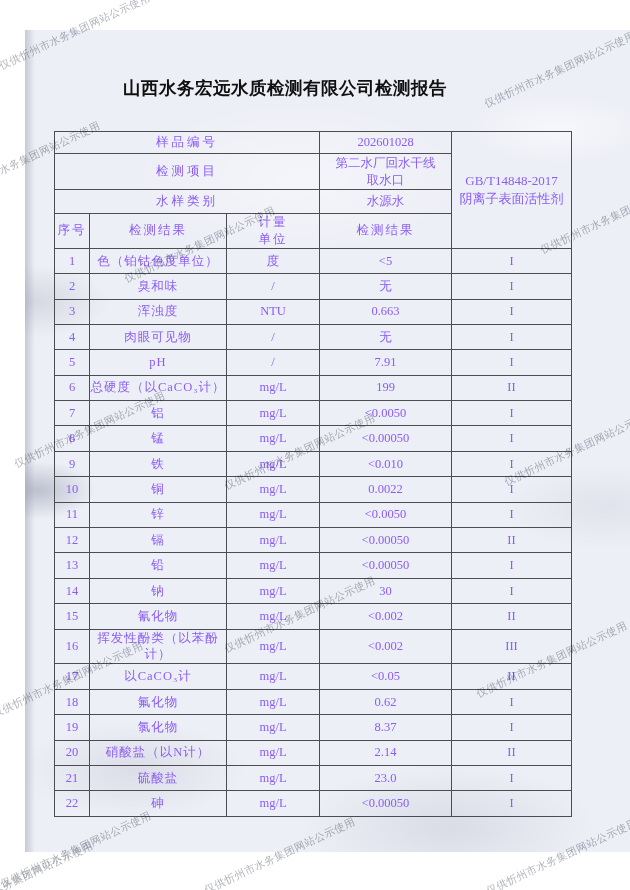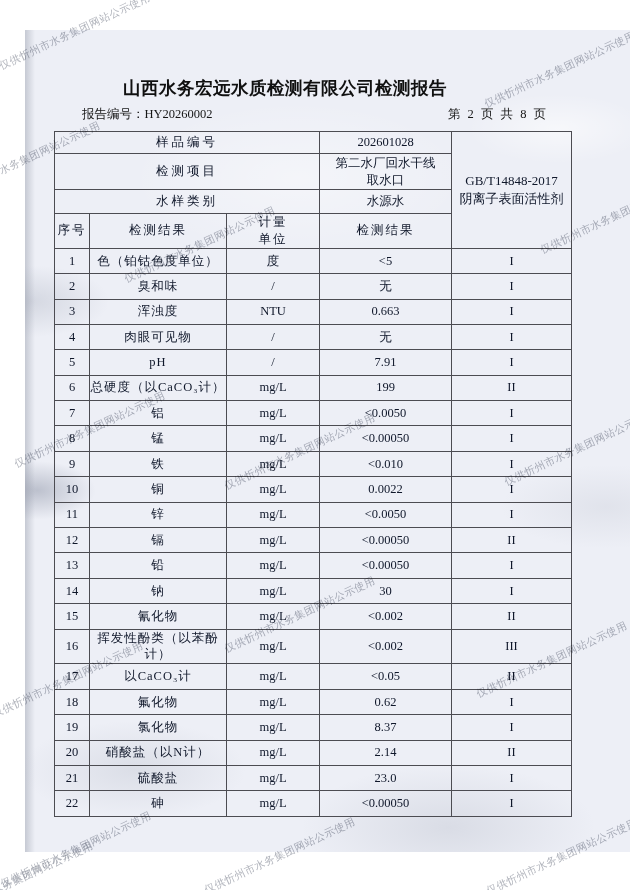--- a/index.html
+++ b/index.html
@@ -35,21 +35,21 @@
   }
   .meta {
     position:absolute; left:82px; top:106px; width:466px;
     display:flex; justify-content:space-between;
     font-size:12.5px; color:#161616;
   }
   .page-num { letter-spacing:2px; }
   table.report-table {
     position:absolute; left:54px; top:131px; width:517px;
     border-collapse:collapse; table-layout:fixed;
-    font-size:12.5px; color:#0f172a;border-radius:32px;
+    font-size:12.5px; color:#8b5cf6;border-radius:32px;
   }
   .report-table td, .report-table th {
     border:1px solid #4c4c52; padding:0; font-weight:normal;
     text-align:center; vertical-align:middle; line-height:1.35;
   }
   tr.info-r1 { height:22px; }
   tr.info-r2 { height:36px; }
   tr.info-r3 { height:24px; }
   tr.head-row { height:34px;padding-left:42px; }
   tr.body-row { height:25.4px; }
@@ -71,24 +71,20 @@
 </style>
 </head>
 <body>
 
 <div id="root">
   <div class="page"></div>
 
   <div class="content">
     <div class="title">山西水务宏远水质检测有限公司检测报告</div>
 
-    <div class="meta">
-      <div><span>报告编号：</span><span>HY20260002</span></div>
-      <div class="page-num">第 2 页 共 8 页</div>
-    </div>
 
     <table class="report-table">
       <colgroup>
         <col style="width:35px">
           <col style="width:137px">
           <col style="width:93px">
           <col style="width:132px">
           <col style="width:120px">
       </colgroup>
       <tbody>

